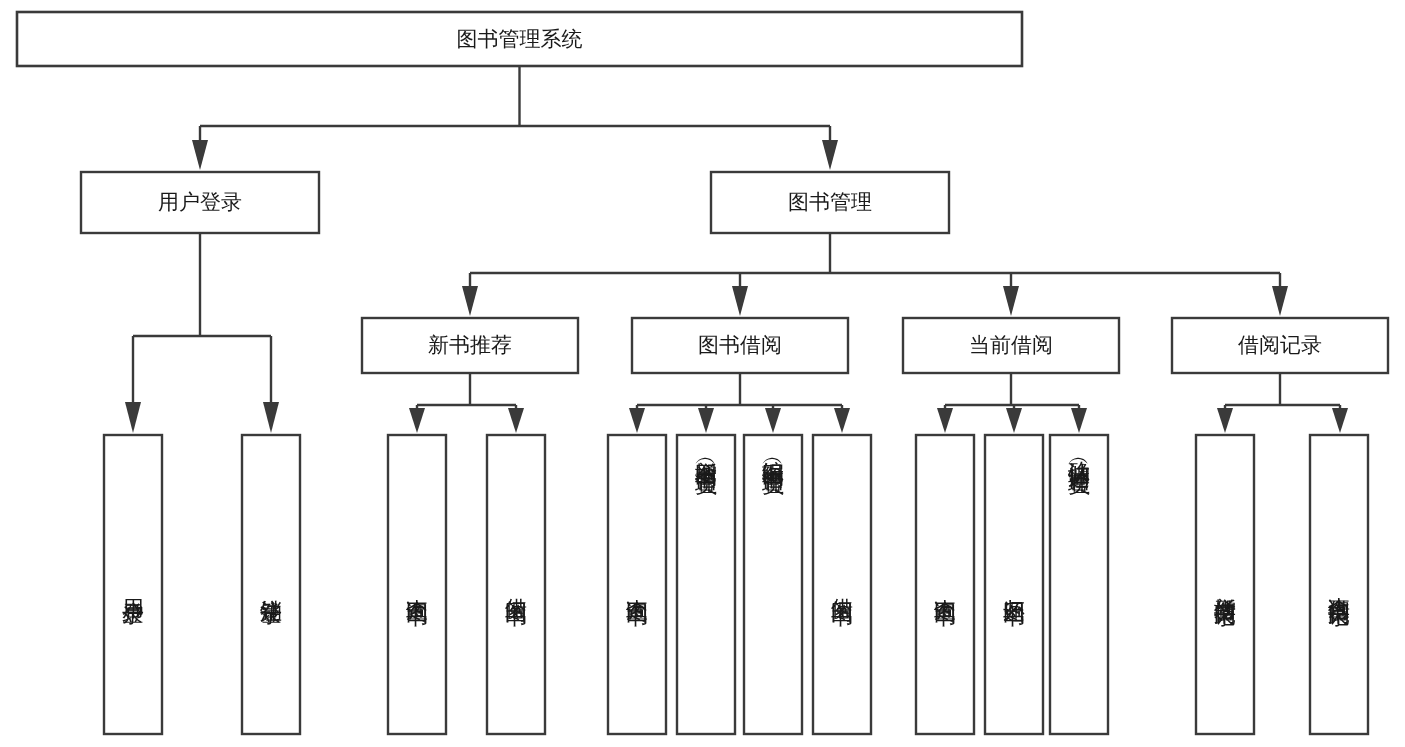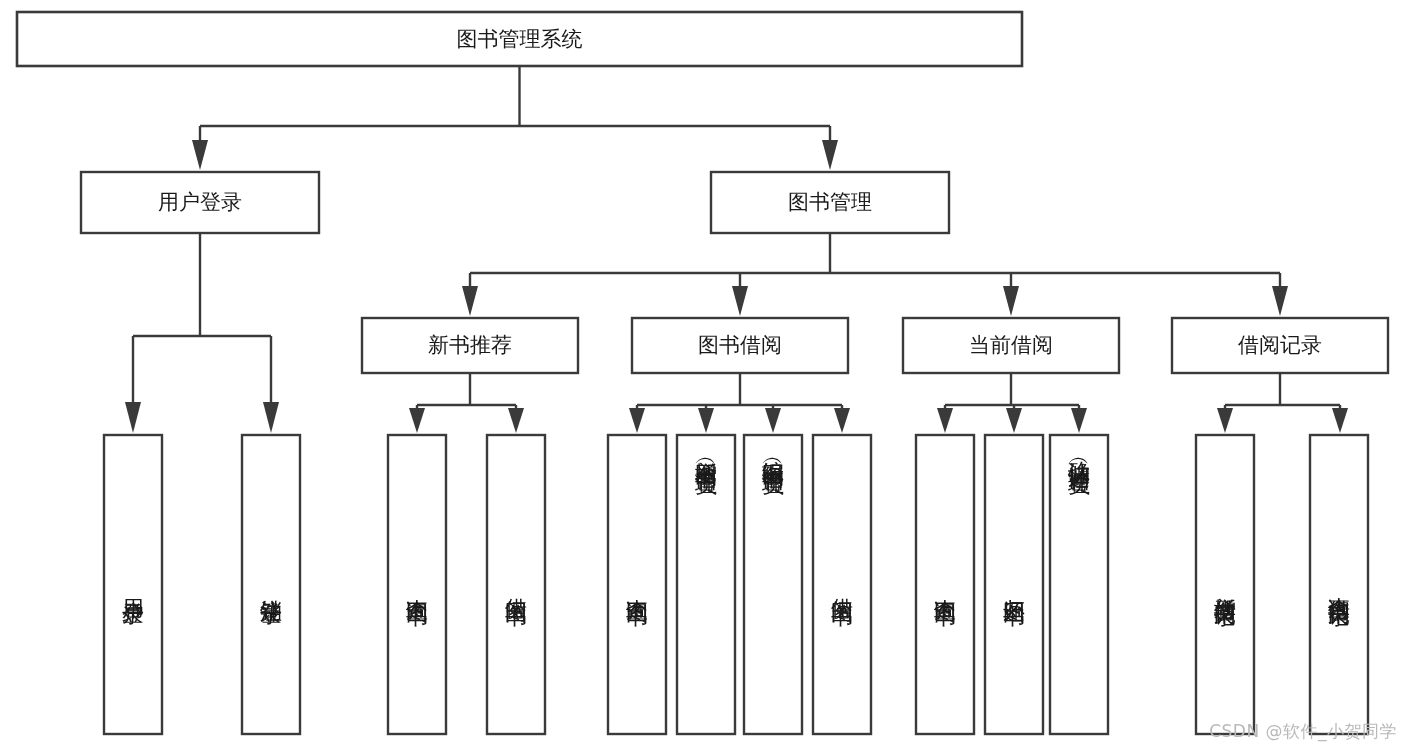--- a/index.html
+++ b/index.html
@@ -248,15 +248,14 @@
   <div class="leaf-label-wrap" style="left:1050px; top:435px; width:58px; height:299px; align-items:flex-start;">
     <span class="leaf-label" style="margin-top:8px;">确认归还（管理员）</span>
   </div>
   <div class="leaf-label-wrap" style="left:1196px; top:435px; width:58px; height:299px;">
     <span class="leaf-label">新增借阅记录</span>
   </div>
   <div class="leaf-label-wrap" style="left:1310px; top:435px; width:58px; height:299px;">
     <span class="leaf-label">查询借阅记录</span>
   </div>
 
-  <div class="watermark">CSDN @软件_小贺同学</div>
 
 </div>
 
 </body></html>

